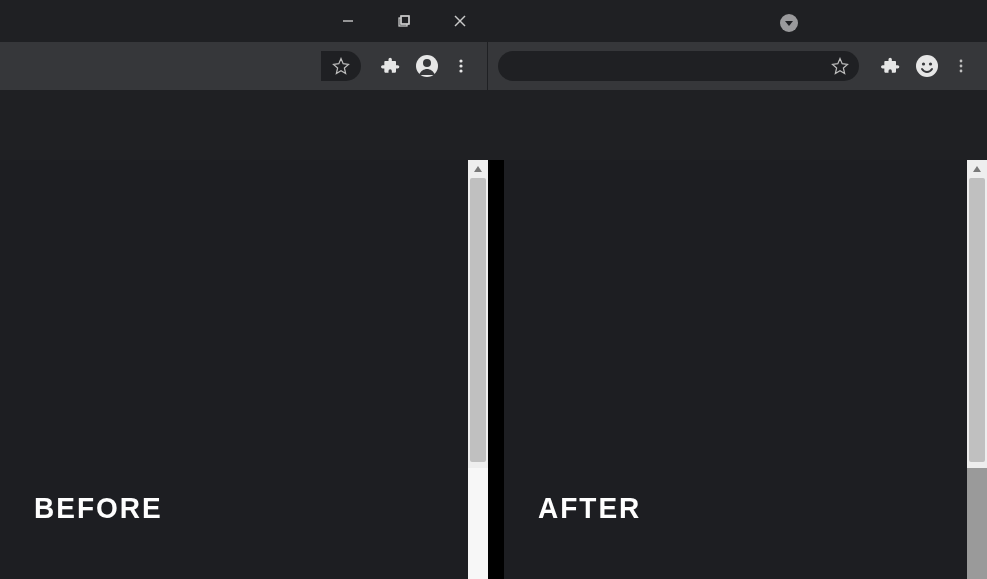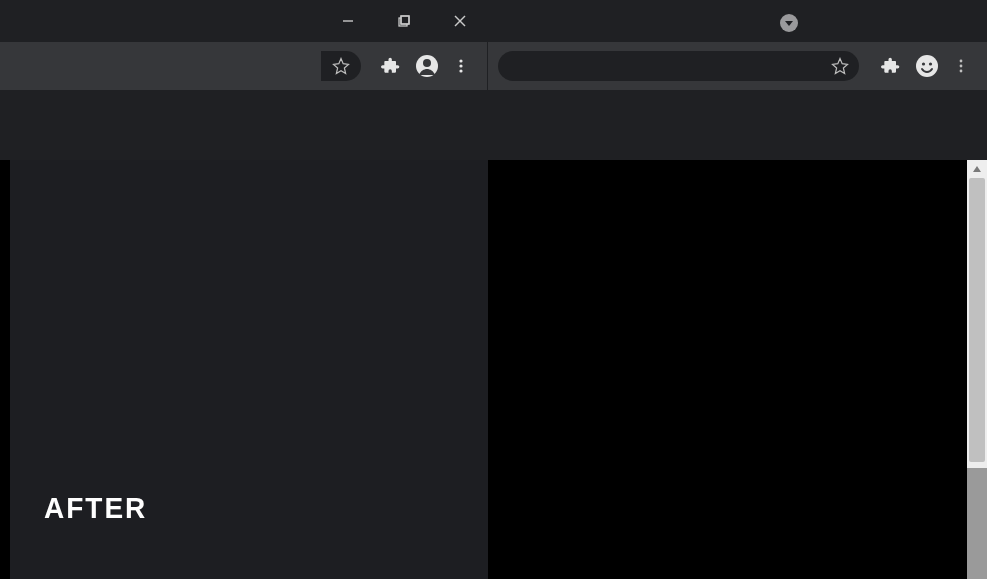--- a/index.html
+++ b/index.html
@@ -116,21 +116,21 @@
       display: flex;
       flex-direction: column;
       justify-content: flex-end;
       padding: 0 0 54px 34px;
     }
     .pane-left {
       width: 468px;
     }
     .pane-right {
       width: 478px;
-      margin-left: 10px;
+      margin-left: 36px;
     }
     .pane-label {
       font-family: Impact, "Arial Black", sans-serif;
       font-weight: 900;
       font-size: 28px;
       letter-spacing: 2px;
       color: #fefefe;
       transform: scaleY(1.05);
     }
     .scrollbar {
@@ -277,20 +277,34 @@
     </span>
   </div>
 </div>
 
 <div class="subheader">
   <div></div>
     <div></div>
 </div>
 
 <div class="content-row">
+  <div class="pane pane-left">
+    <div class="pane-label">BEFORE</div>
+    <div class="scrollbar">
+      <div class="scroll-arrow">
+        <svg width="10" height="10" viewBox="0 0 10 10">
+            <polygon points="5,2 9,8 1,8" fill="#7a7a7a"></polygon>
+          </svg>
+      </div>
+      <div class="scroll-track">
+        <div class="scroll-thumb thumb-a"></div>
+        <div class="track-below-a"></div>
+      </div>
+    </div>
+  </div>
   <div class="pane pane-right">
     <div class="pane-label">AFTER</div>
   </div>
 </div>
 
 <div class="scrollbar-right">
   <div class="scroll-arrow">
     <svg width="10" height="10" viewBox="0 0 10 10">
         <polygon points="5,2 9,8 1,8" fill="#7a7a7a"></polygon>
       </svg>

